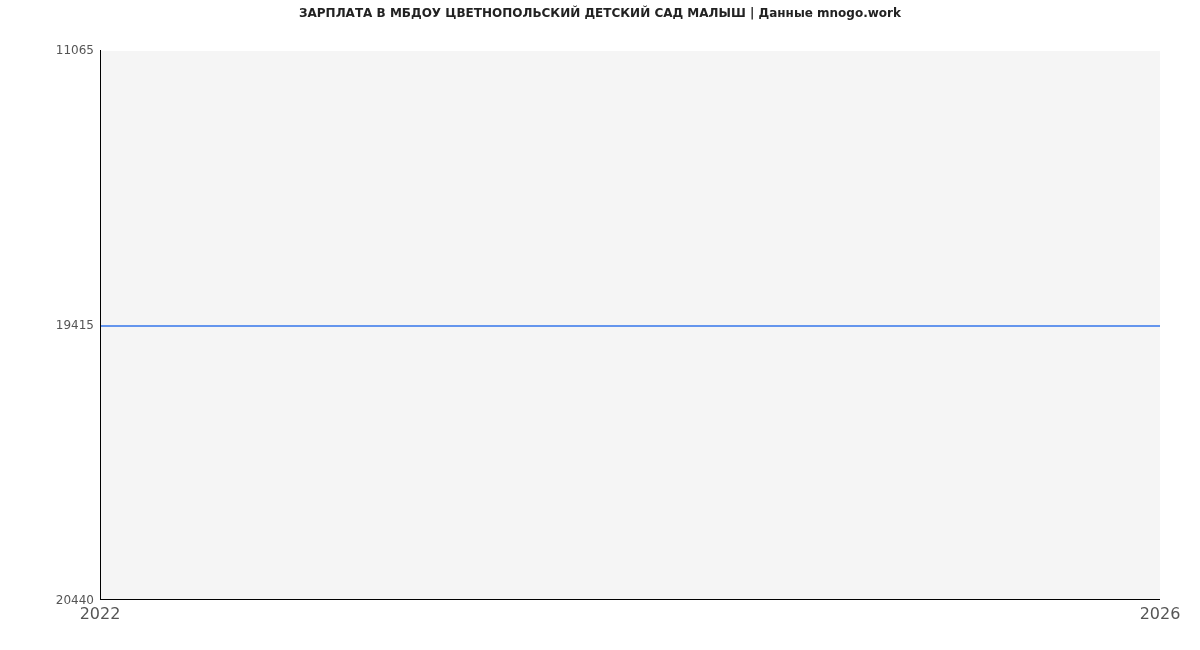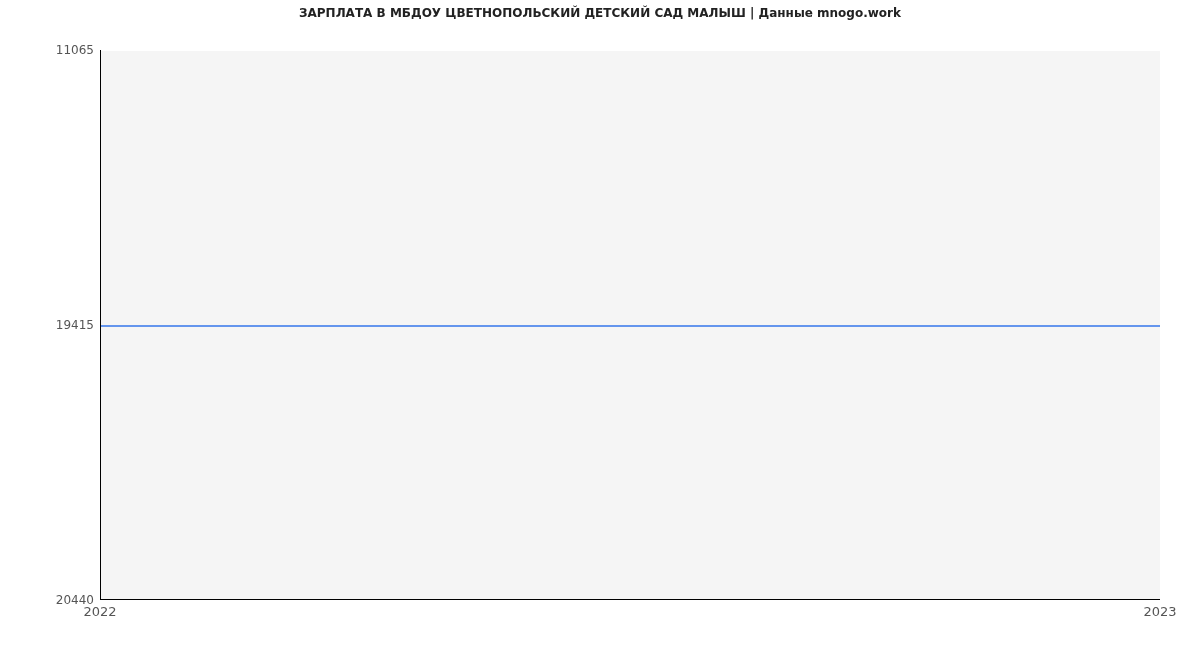--- a/index.html
+++ b/index.html
@@ -57,35 +57,35 @@
     right: 1106px; 
     transform: translateY(-50%);
     color: #555;
     font-size: 12px;
   }
   .xtick-label {
     position: absolute;
     top: 604px; 
     transform: translateX(-50%);
     color: #555;
-    font-size: 13px;
+    font-size: 16px;
   }
 </style>
 </head>
 <body>
 
 <div class="chart-wrap">
   <div class="title">ЗАРПЛАТА В МБДОУ ЦВЕТНОПОЛЬСКИЙ ДЕТСКИЙ САД МАЛЫШ | Данные mnogo.work</div>
 
   <div class="ytick-label" style="top:50px">11065</div>
   <div class="ytick-label" style="top:325px">19415</div>
   <div class="ytick-label" style="top:600px">20440</div>
 
   <div class="xtick-label" style="left:100px">2022</div>
-  <div class="xtick-label" style="left:1160px">2023</div>
+  <div class="xtick-label" style="left:1160px">2026</div>
 
   <div class="plot-area">
 
     <div class="gridline" style="top:0%"></div>
     <div class="gridline" style="top:50%"></div>
 
     <div class="series-line" style="top:50%"></div>
   </div>
 </div>
 

